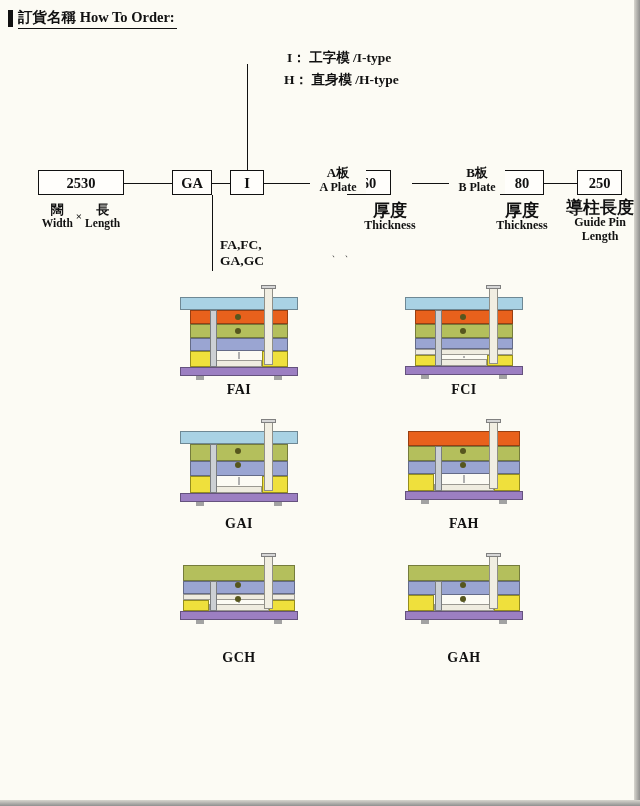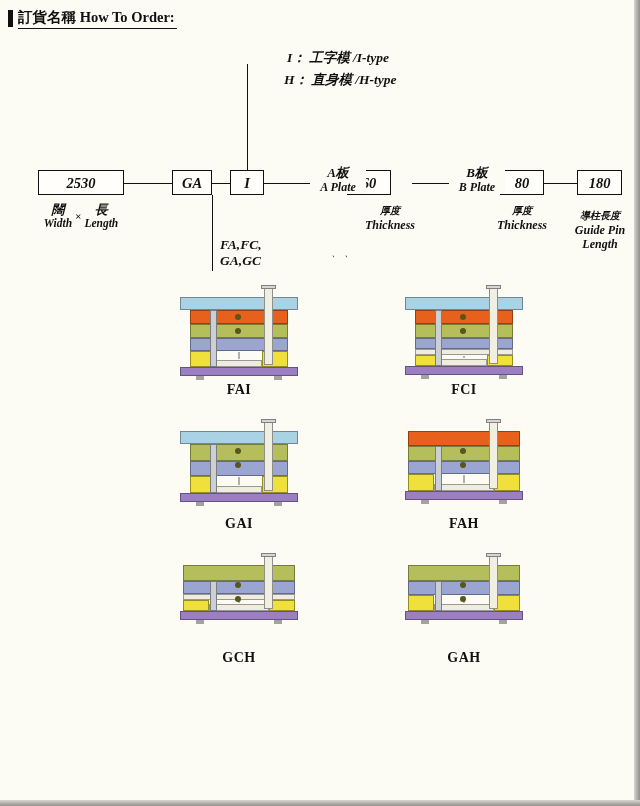--- a/index.html
+++ b/index.html
@@ -14,21 +14,21 @@
     background:linear-gradient(to right,#d8d6cf,#8f8f8d); }
   .scan-bottom { position:absolute; left:0; bottom:0; width:100%; height:6px;
     background:linear-gradient(to bottom,#d8d6cf,#909090); }
 
   
   .header { position:absolute; left:8px; top:8px; display:flex; align-items:center; }
   .hbar { width:5px; height:17px; background:#111; margin-right:5px; }
   .htext { font-weight:bold; font-size:14.5px; border-bottom:1.5px solid #111; padding:0 2px 1px 0; white-space:nowrap; }
 
   
-  .diagram { position:absolute; left:0; top:0; width:571px; height:285px;font-style:italic; }
+  .diagram { position:absolute; left:0; top:0; width:571px; height:285px; }
   .legend-line { position:absolute; font-weight:bold; font-size:13.5px; white-space:nowrap; }
   .l1 { left:287px; top:49px; }
   .l2 { left:284px; top:71px; }
   .vline { position:absolute; width:1px; background:#111; }
   .v-type { left:247px; top:64px; height:106px; }
   .v-series { left:212px; top:195px; height:76px; }
   .hline { position:absolute; top:183px; height:1px; background:#111; }
   .hl1 { left:124px; width:48px; }
   .hl2 { left:212px; width:18px; }
   .hl3 { left:264px; width:104px; }
@@ -51,25 +51,25 @@
   .b-plate { left:449px; }
   .dim-label { position:absolute; left:38px; top:202px; width:86px;
     display:flex; justify-content:center; align-items:center; gap:3px; font-weight:bold; }
   .dim-stack { display:inline-flex; flex-direction:column; align-items:center; }
   .dim-stack .cjk { font-size:13px; line-height:15px; }
   .dim-stack .en { font-size:11.5px; line-height:13px; }
   .dim-times { font-size:11px; }
   .series-options { position:absolute; left:220px; top:237px; font-weight:bold;
     font-size:13.5px; line-height:16px; white-space:nowrap; }
   .stack-label { position:absolute; text-align:center; font-weight:bold; line-height:14px; }
-  .stack-label .cjk { font-size:10px; display:block; line-height:15px; }
+  .stack-label .cjk { font-size:17px; display:block; line-height:15px; }
   .stack-label .en { font-size:12px; display:block; }
   .th-a { left:358px; top:203px; width:64px; }
   .th-b { left:490px; top:203px; width:64px; }
-  .pin-label { left:563px; top:208px; width:74px; }
+  .pin-label { left:563px; top:200px; width:74px; }
   .stray { position:absolute; left:331px; top:245px; font-size:11px; color:#444; letter-spacing:2px; }
 
   
   .mold-grid { position:absolute; top:285px; left:0; width:634px;
     display:grid; grid-template-columns:118px 118px; column-gap:107px; row-gap:21px;
     padding-left:180px; box-sizing:border-box; }
   .mold-cell { height:113px; display:flex; flex-direction:column;
     justify-content:flex-end; align-items:center;gap:48px; }
   .mold-canvas { position:relative; width:118px; }
   .mold-label { font-weight:bold; font-size:14px; letter-spacing:0.5px; margin-top:2px; }
@@ -94,21 +94,21 @@
   <div class="hline hl2"></div>
   <div class="hline hl3"></div>
   <div class="hline hl4"></div>
   <div class="hline hl5"></div>
 
   <div class="obox b-size">2530</div>
   <div class="obox b-series">GA</div>
   <div class="obox b-type">I</div>
   <div class="obox b-a">60</div>
   <div class="obox b-b">80</div>
-  <div class="obox b-pin">180</div>
+  <div class="obox b-pin">250</div>
 
   <div class="plate-label a-plate">
     <span class="cjk">A板</span>
     <span class="en">A Plate</span>
   </div>
   <div class="plate-label b-plate">
     <span class="cjk">B板</span>
     <span class="en">B Plate</span>
   </div>
 

